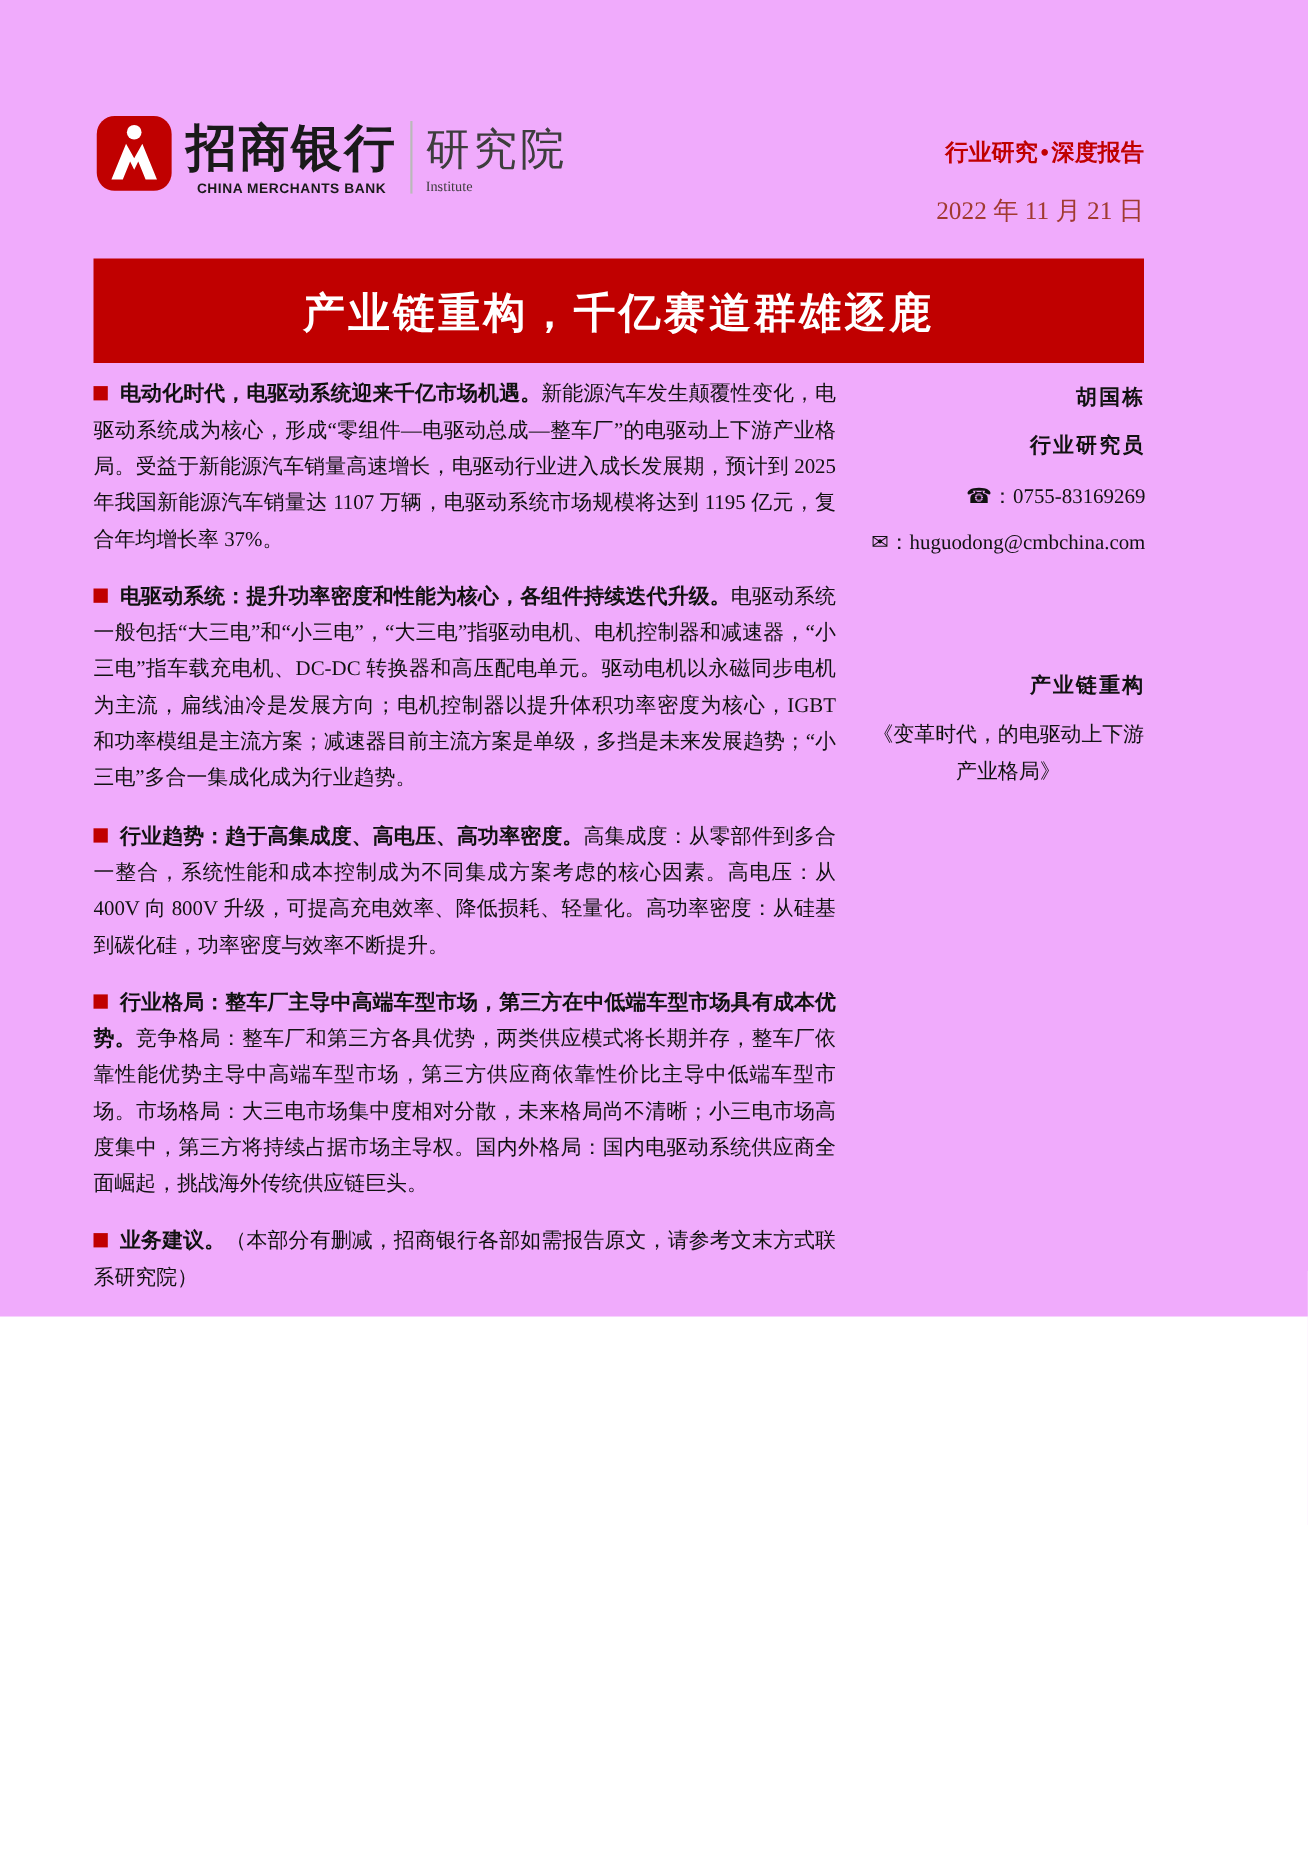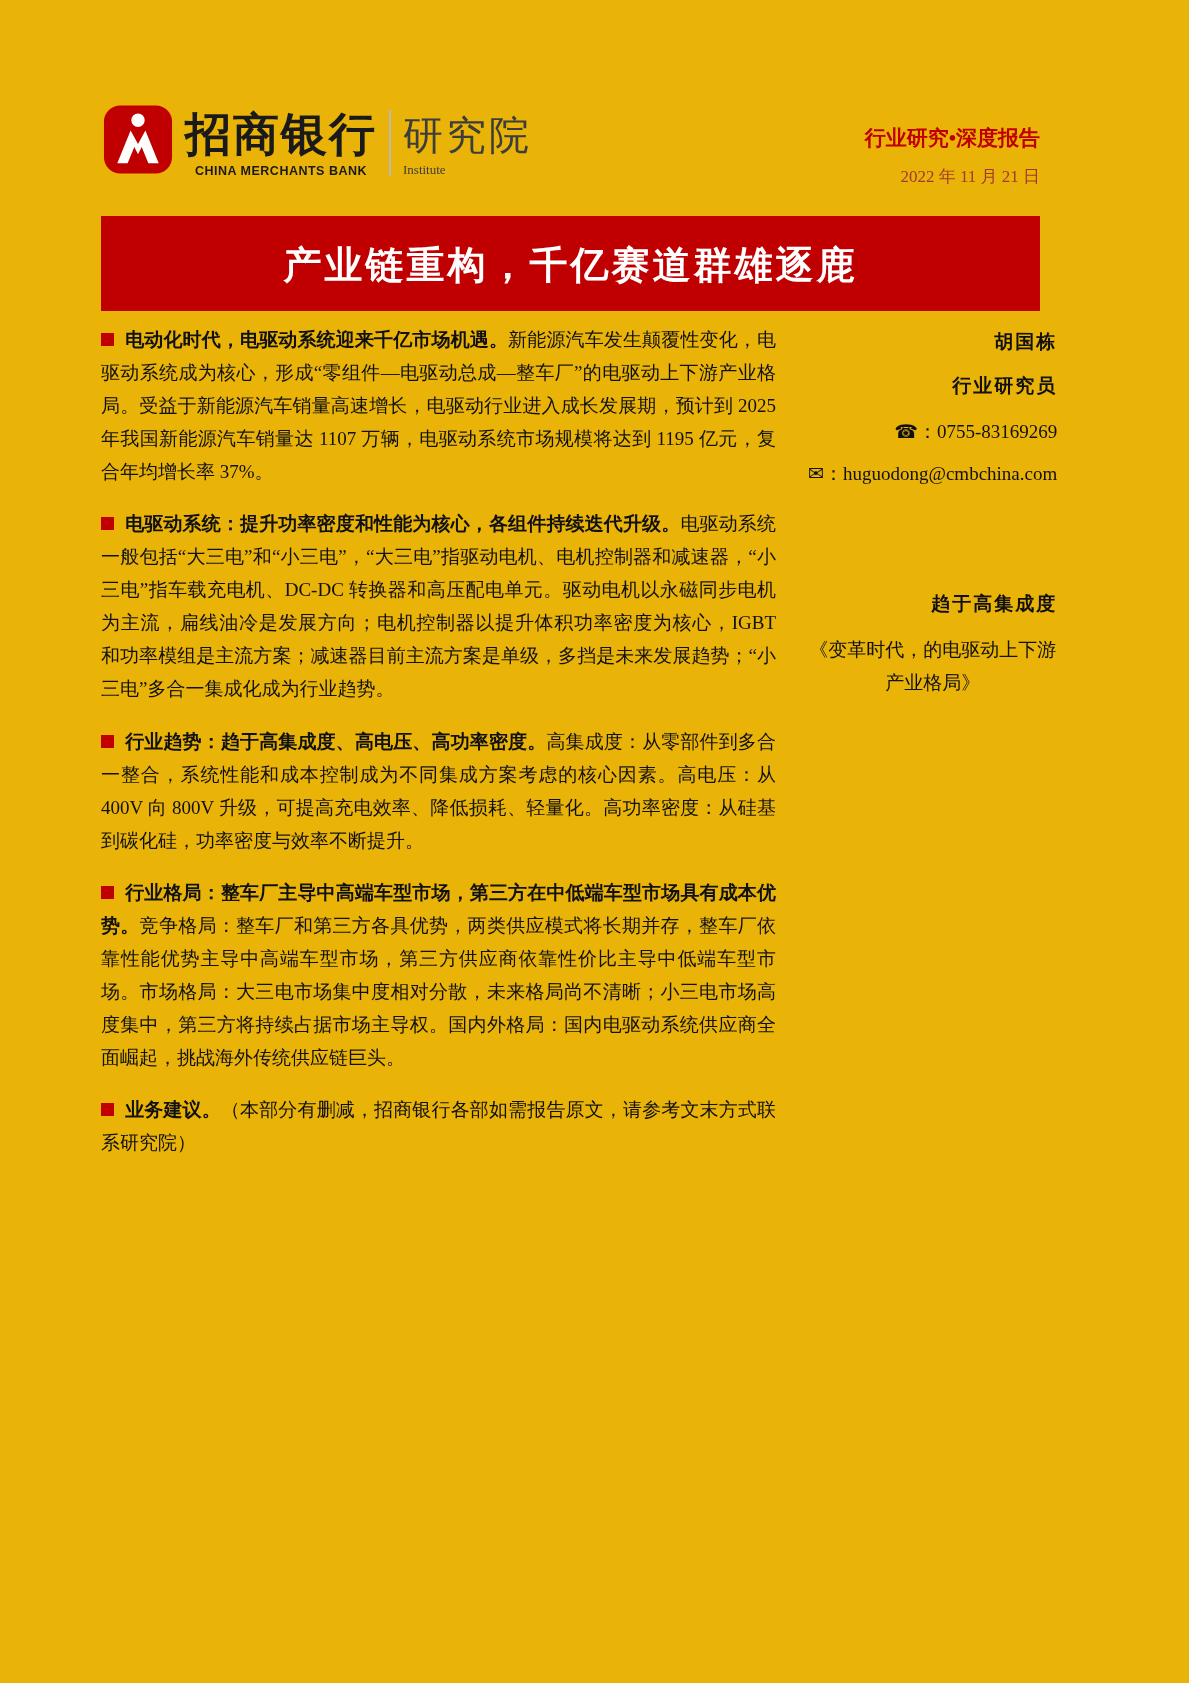--- a/index.html
+++ b/index.html
@@ -1,26 +1,25 @@
 <!DOCTYPE html>
 <html><head>
 <meta charset="utf-8">
 <style>
   * { margin: 0; padding: 0; box-sizing: border-box; }
   html, body { background: #ffffff; }
   .page {
     position: relative;
     width: 1189px;
-    height: 1683px;
+    height: 1197px;
     margin: 0 auto;
-    background: #eab308;
+    background: #f0abfc;
     font-family: "Liberation Serif", serif;
     color: #111111;
     overflow: hidden;
-    padding-left: 16px;
   }
   .inner { padding: 98px 149px 0 85px; }
 
   
   .header { display: flex; justify-content: space-between; align-items: flex-start; }
   .logo-block { display: flex; align-items: flex-end; }
   .logo-mark { width: 74px; height: 80px; flex: 0 0 74px; margin-right: 10px; }
   .logo-cn { text-align: center; }
   .bank-name {
     font-family: "Liberation Serif", serif;
@@ -45,28 +44,28 @@
     font-size: 40px;
     color: #3d3d3d;
     letter-spacing: 3px;
     line-height: 1.1;
     white-space: nowrap;
   }
   .inst-en { font-size: 13px; color: #3d3d3d; margin-top: 4px; }
 
   .header-right { text-align: right; padding-top: 26px; }
   .report-type {
-    font-family: Liberation Serif, serif;
+    font-family: Liberation Mono, monospace;
     font-weight: bold;
     font-size: 21px;
     color: #c00000;
     white-space: nowrap;
     margin-left: 10px;
   }
-  .date { font-size: 17px; color: #a03a30; margin-top: 13px; white-space: nowrap; }
+  .date { font-size: 23px; color: #a03a30; margin-top: 24px; white-space: nowrap; }
 
   
   .banner {
     margin-top: 28px;
     background: #c00000;
     color: #ffffff;
     padding: 12px 14px 20px 14px;
   }
   .banner-series {
     font-family: "Liberation Sans", sans-serif;
@@ -176,19 +175,19 @@
       <div class="side-col">
         <div class="author-name">胡国栋</div>
         <div class="author-title">行业研究员</div>
         <div class="contact-line">
           <span class="contact-icon">☎</span><span>：</span><span>0755-83169269</span>
         </div>
         <div class="contact-line email">
           <span class="contact-icon">✉</span><span>：</span><span>huguodong@cmbchina.com</span>
         </div>
 
-        <div class="related-heading">趋于高集成度</div>
+        <div class="related-heading">产业链重构</div>
         <div class="related-title">《变革时代，的电驱动上下游产业格局》</div>
       </div>
 
     </div>
   </div>
 </div>
 
 </body></html>

